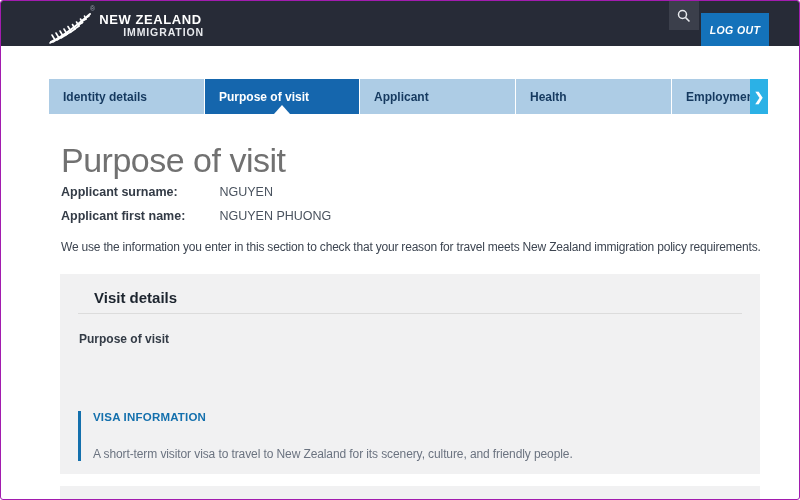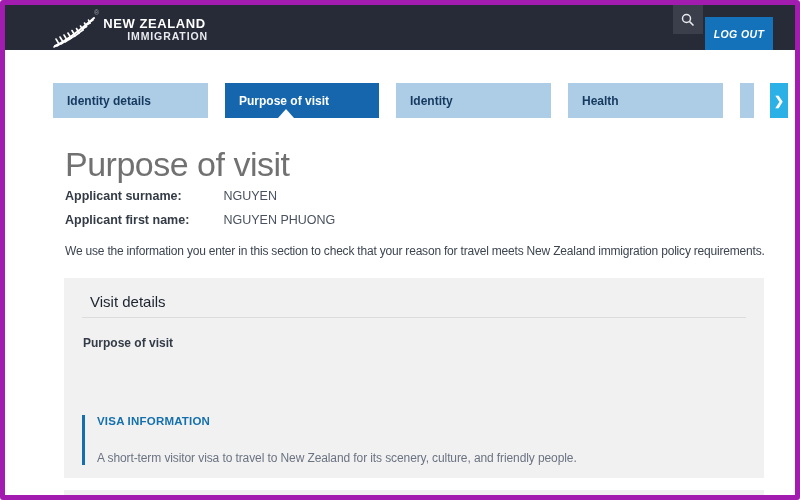--- a/index.html
+++ b/index.html
@@ -1,20 +1,20 @@
 <!DOCTYPE html>
 <html><head>
 <meta charset="utf-8">
 <style>
   * { margin:0; padding:0; box-sizing:border-box; }
   html,body { width:800px; height:500px; background:#fff; }
   body { font-family:"Liberation Sans", sans-serif; }
   #app {
     position:relative; width:800px; height:500px; overflow:hidden;
-    background:#fff; border:5px solid #a21caf; border-radius:3px;
+    background:#fff; border:1px solid #a21caf; border-radius:3px;
   }
 
   
   .header {
     position:absolute; top:0; left:0; right:0; height:45px;
     background:#272b37;
   }
   .logo { position:absolute; left:47px; top:4px; display:flex; align-items:flex-start; }
   .fern { width:46px; height:38px; margin-top:2px; }
   .reg-mark { color:#9aa0ac; font-size:7px; margin:0 4px 0 -4px; }
@@ -30,21 +30,21 @@
     position:absolute; left:700px; top:12px; width:68px; height:33px;
     background:#1472ba; border:none; color:#fff; font-weight:bold;
     font-size:10.5px; letter-spacing:0.4px; cursor:pointer;
     font-family:"Liberation Sans", sans-serif;
     font-style:italic;
   }
 
   
   .tabbar {
     position:absolute; left:48px; top:78px; width:719px; height:35px;
-    display:flex; background:#fff;gap:16px;
+    display:flex; background:#fff;
   }
   .tab {
     height:35px; display:flex; align-items:center; padding-left:14px;
     background:#adcce5; color:#15395f; font-size:12px; font-weight:bold;
     border-right:1px solid #ffffff; cursor:pointer; overflow:hidden;
     white-space:nowrap; position:relative; flex:0 0 auto;
   }
   .tab.active { background:#1566ad; color:#ffffff; }
   .tab-notch {
     position:absolute; left:225px; bottom:0; width:0; height:0;
@@ -71,22 +71,22 @@
     position:absolute; left:60px; top:239px; width:720px;
     font-size:12px; color:#3d4551; letter-spacing:-0.2px; white-space:nowrap;
   }
 
   
   .panel {
     position:absolute; left:59px; top:273px; width:700px; height:200px;
     background:#f1f1f2;
   }
   .panel-heading {
-    position:absolute; left:26px; top:15px;
-    font-size:15px; font-weight:normal; color:#1c242e;
+    position:absolute; left:34px; top:15px;
+    font-size:15px; font-weight:bold; color:#1c242e;
   }
   .panel-divider {
     position:absolute; left:18px; top:39px; width:664px; height:1px;
     background:#dcdcdc;
   }
   .field-label {
     position:absolute; left:19px; top:58px;
     font-size:12px; font-weight:bold; color:#333b46;
   }
   .select-box {
@@ -154,21 +154,21 @@
   </div>
 
   <div class="tabbar">
     <div class="tab" style="width:156px">
       <span>Identity details</span>
     </div>
     <div class="tab active" style="width:155px">
       <span>Purpose of visit</span>
     </div>
     <div class="tab" style="width:156px">
-      <span>Identity</span>
+      <span>Applicant</span>
     </div>
     <div class="tab" style="width:156px">
       <span>Health</span>
     </div>
     <div class="tab" style="flex:1 1 auto; border-right:none;">
       <span>Employment</span>
     </div>
     <button class="tab-next">
       <span>❯</span>
     </button>

